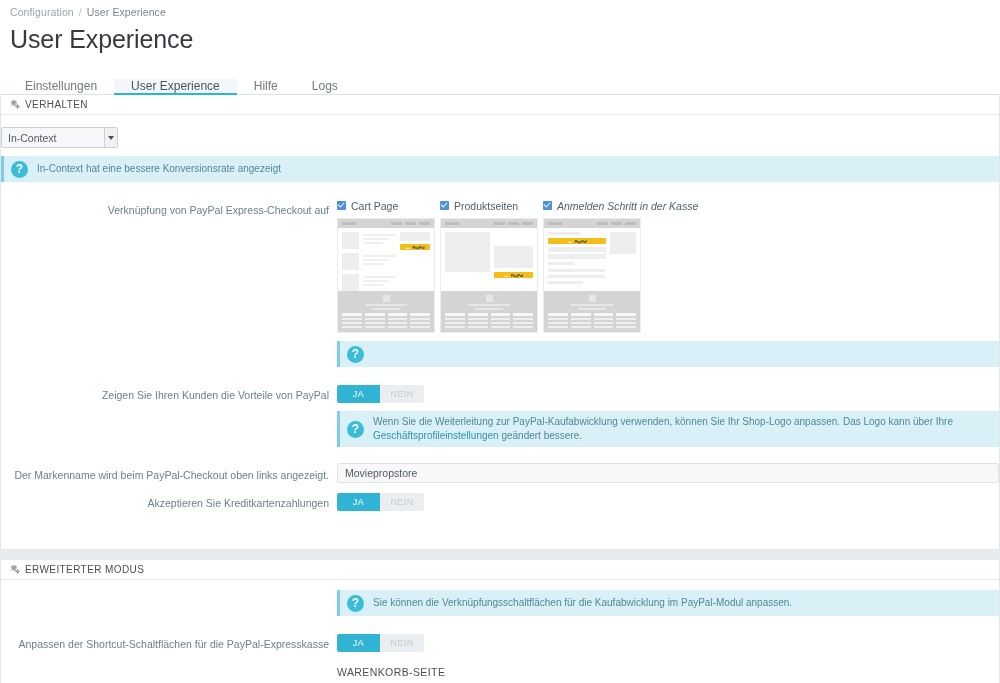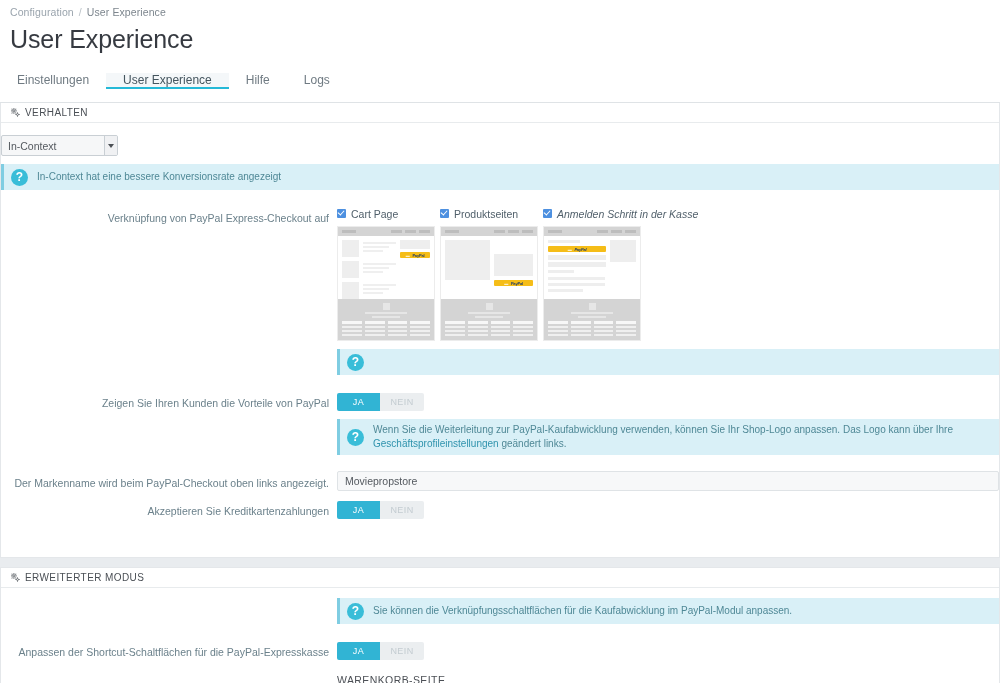--- a/index.html
+++ b/index.html
@@ -20,25 +20,25 @@
   .breadcrumb .crumb { color: #9aa4ad; }
   .breadcrumb .sep { margin: 0 5px; color: #b9c0c6; }
   .breadcrumb .crumb-current { color: #7d868e; }
   .page-title {
     font-size: 25px; color: #363a41; font-weight: 400;
     margin: 6px 0 0 0; line-height: 30px; letter-spacing: -.1px;
   }
 
   
   .tabbar {
-    margin-top: 19px;
+    margin-top: 11px;
     height: 30px;
     border-bottom: 1px solid #dfe3e6;
-    display: flex; align-items: flex-start;
-    padding-left: 0;
+    display: flex; align-items: flex-end;
+    padding-left: 8px;
     background: #ffffff;
   }
   .tab {
     padding: 0 17px;
     display: flex; align-items: center;
     font-size: 12px; color: #6f7a82;
     border-bottom: 2px solid transparent;
     margin-bottom: -1px;
     cursor: pointer; white-space: nowrap;
   }
@@ -503,21 +503,21 @@
 
       <div class="row">
         <div class="row-label">Zeigen Sie Ihren Kunden die Vorteile von PayPal</div>
         <div class="row-field">
           <div class="toggle">
             <span class="on">JA</span>
             <span class="off">NEIN</span>
           </div>
           <div class="infobox">
             <div class="qmark">?</div>
-            <div class="txt"><span>Wenn Sie die Weiterleitung zur PayPal-Kaufabwicklung verwenden, können Sie Ihr Shop-Logo anpassen. Das Logo kann über Ihre </span><a href="#">Geschäftsprofileinstellungen</a><span> geändert links.</span></div>
+            <div class="txt"><span>Wenn Sie die Weiterleitung zur PayPal-Kaufabwicklung verwenden, können Sie Ihr Shop-Logo anpassen. Das Logo kann über Ihre </span><a href="#">Geschäftsprofileinstellungen</a><span> geändert bessere.</span></div>
           </div>
         </div>
       </div>
 
       <div class="spacer-16"></div>
 
       <div class="row">
         <div class="row-label">Der Markenname wird beim PayPal-Checkout oben links angezeigt.</div>
         <div class="row-field pr-right">
           <div class="textinput">Moviepropstore</div>

